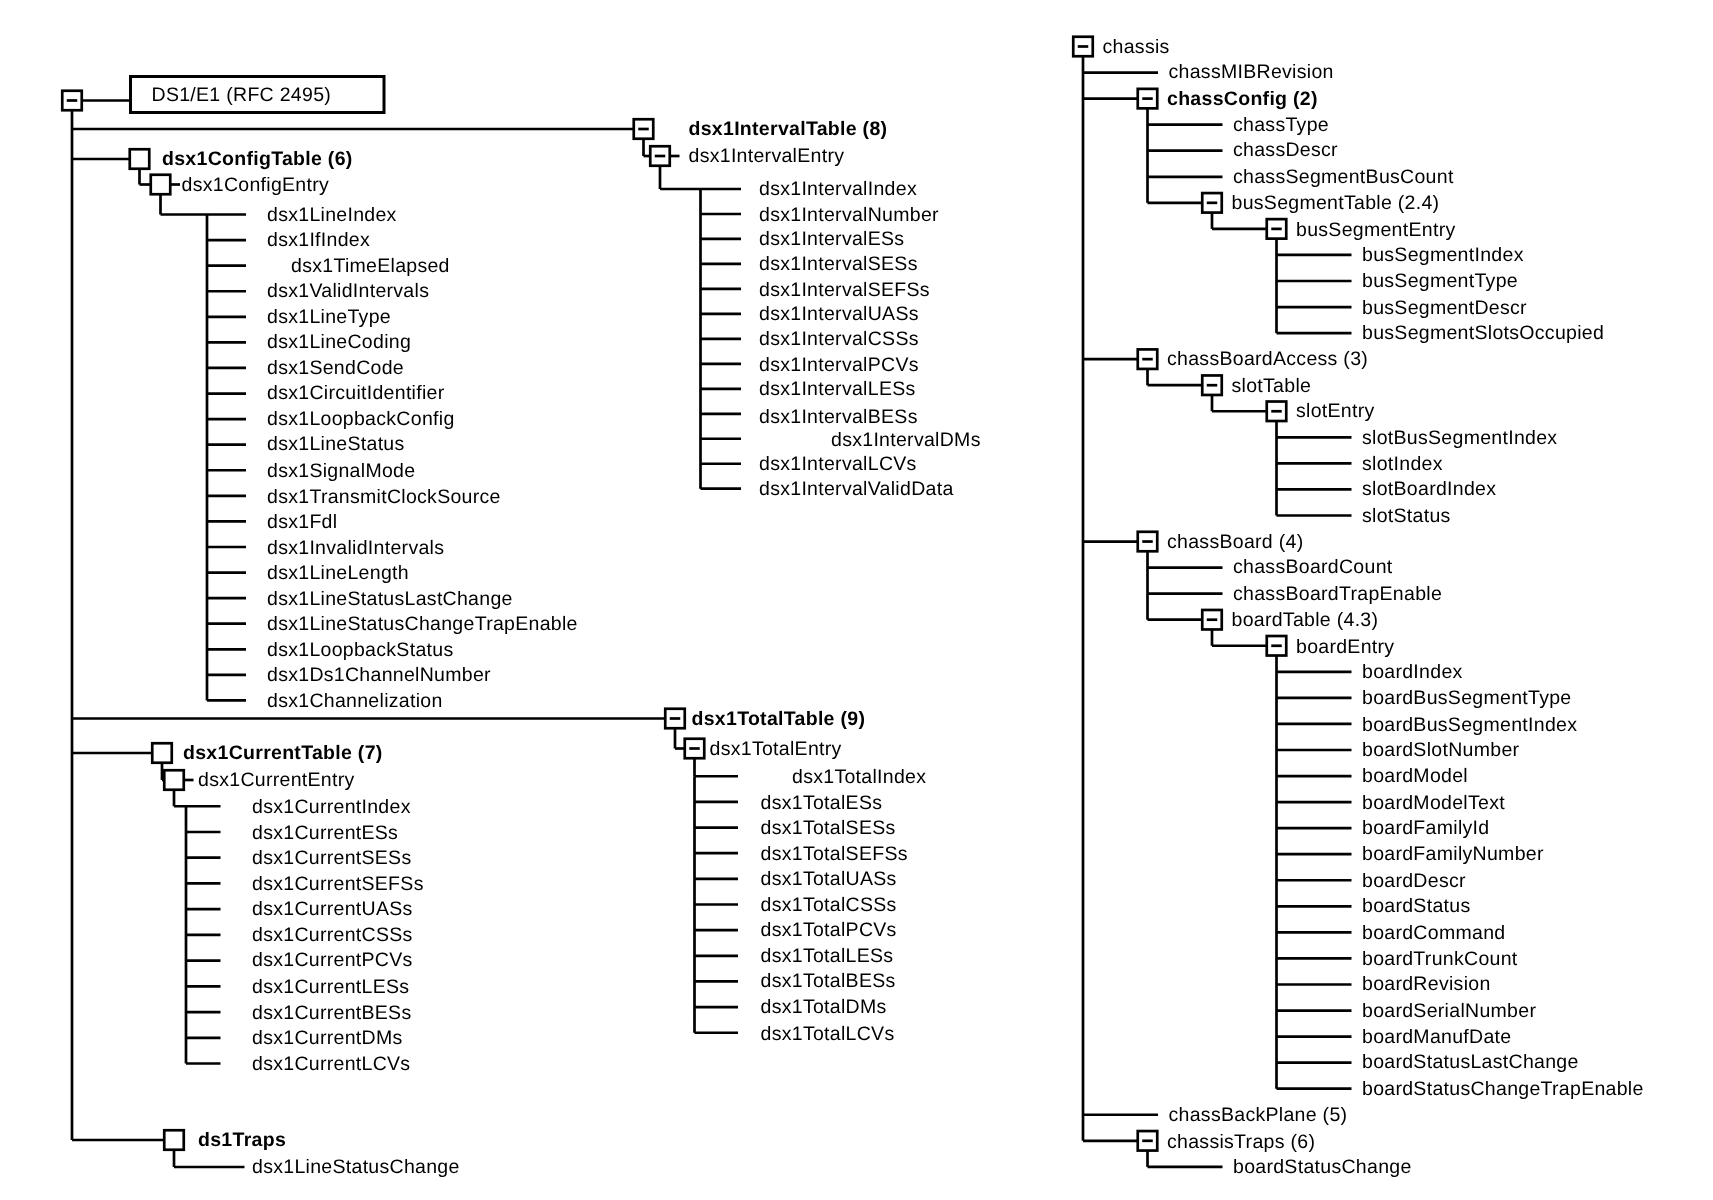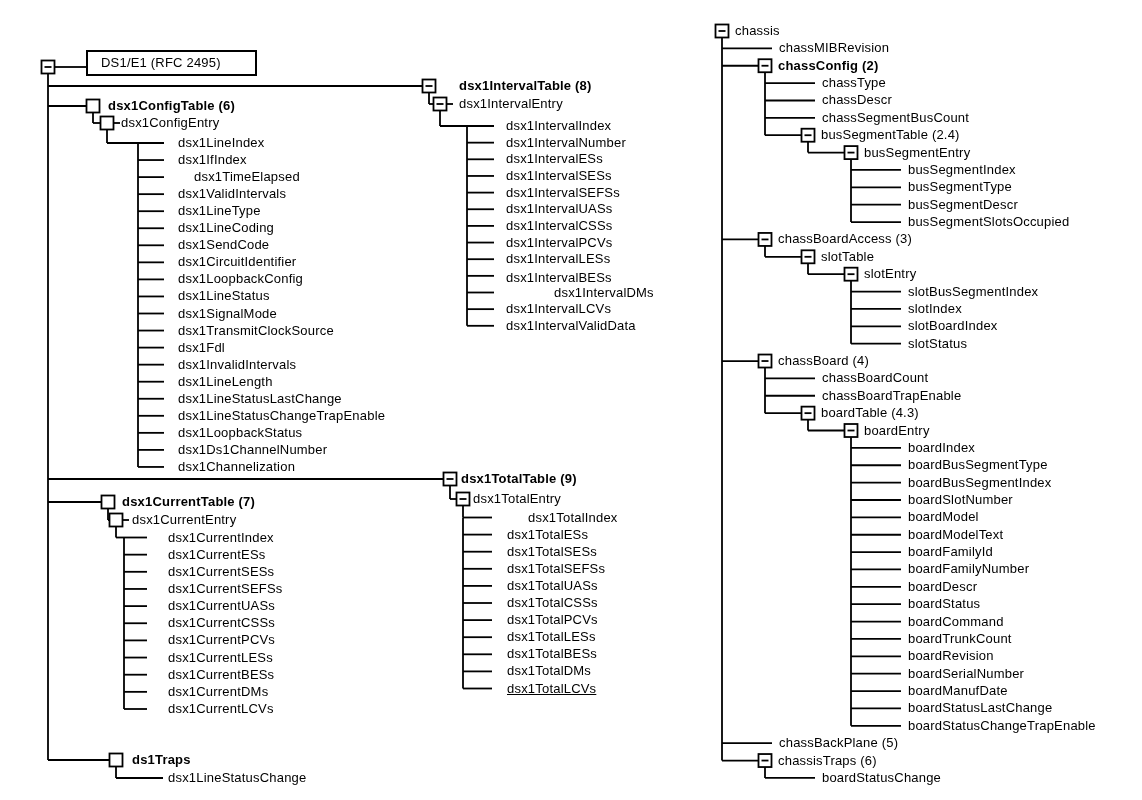--- a/index.html
+++ b/index.html
@@ -305,21 +305,21 @@
       <div class="lbl" style="left: 528px; top: 517.5px;">dsx1TotalIndex</div>
       <div class="lbl" style="left: 507px; top: 534.6px;">dsx1TotalESs</div>
       <div class="lbl" style="left: 507px; top: 551.7px;">dsx1TotalSESs</div>
       <div class="lbl" style="left: 507px; top: 568.8px;">dsx1TotalSEFSs</div>
       <div class="lbl" style="left: 507px; top: 585.9px;">dsx1TotalUASs</div>
       <div class="lbl" style="left: 507px; top: 603px;">dsx1TotalCSSs</div>
       <div class="lbl" style="left: 507px; top: 620.1px;">dsx1TotalPCVs</div>
       <div class="lbl" style="left: 507px; top: 637.2px;">dsx1TotalLESs</div>
       <div class="lbl" style="left: 507px; top: 654.3px;">dsx1TotalBESs</div>
       <div class="lbl" style="left: 507px; top: 671.4px;">dsx1TotalDMs</div>
-      <div class="lbl" style="left: 507px; top: 688.5px; text-decoration: underline;">dsx1TotalLCVs</div>
+      <div class="lbl" style="left: 507px; top: 688.5px;">dsx1TotalLCVs</div>
       <div class="lbl bold" style="left: 132px; top: 760px;">ds1Traps</div>
       <div class="lbl" style="left: 168px; top: 778px;">dsx1LineStatusChange</div>
     </div>
   <div id="right-labels">
       <div class="lbl" style="left: 735px; top: 31px;">chassis</div>
       <div class="lbl" style="left: 779px; top: 48.37px;">chassMIBRevision</div>
       <div class="lbl" style="left: 778px; top: 65.74px; font-weight: bold;">chassConfig (2)</div>
       <div class="lbl" style="left: 822px; top: 83.11px;">chassType</div>
       <div class="lbl" style="left: 822px; top: 100.48px;">chassDescr</div>
       <div class="lbl" style="left: 822px; top: 117.85px;">chassSegmentBusCount</div>

